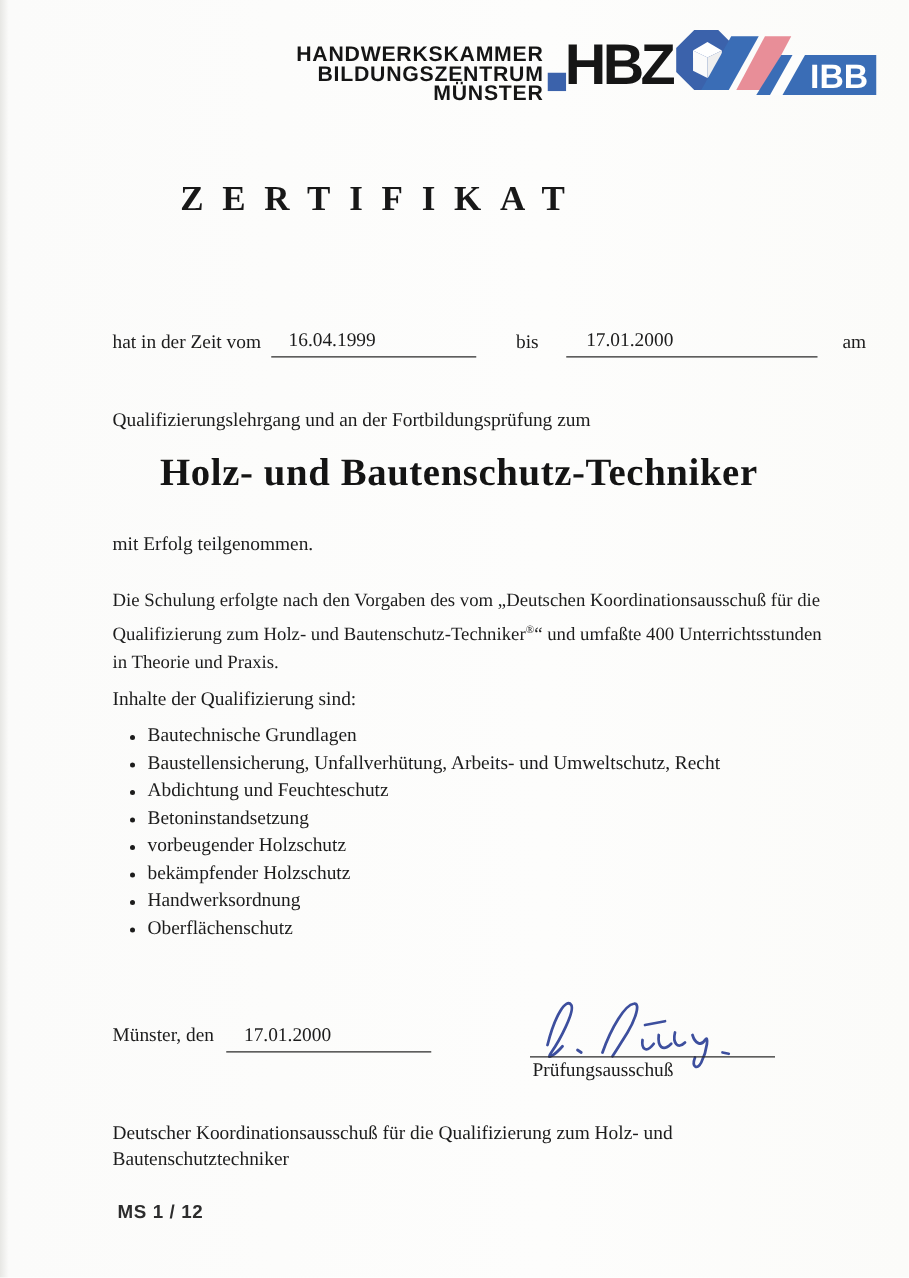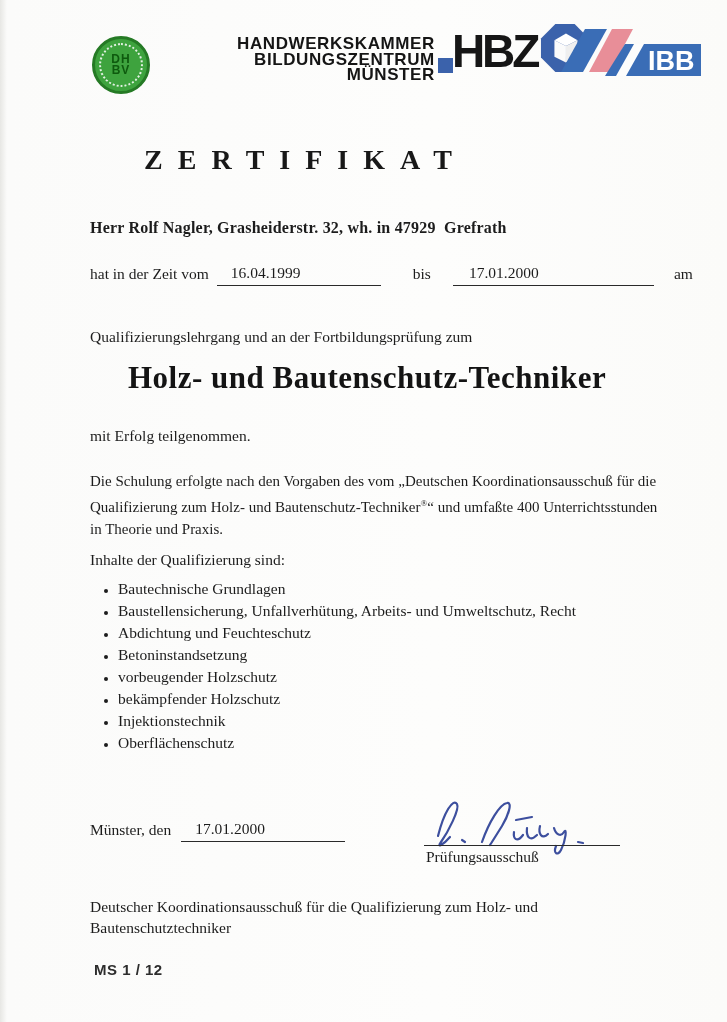--- a/index.html
+++ b/index.html
@@ -75,48 +75,41 @@
   .reg-sup{font-size:9px;vertical-align:super}
 
   .contents-h{position:absolute;left:90px;top:551px;font-size:15.5px}
   .contents{position:absolute;left:90px;top:580px;font-size:15.5px}
   .contents ul{margin:0;padding-left:28px}
   .contents li{margin-bottom:4px}
   .contents li::marker{font-size:12px}
 
   .exam{position:absolute;left:90px;top:753px;width:620px;font-size:15px;line-height:22px}
 
-  .place{position:absolute;left:90px;top:820px;display:flex;align-items:center;font-size:15.5px}
+  .place{position:absolute;left:90px;top:820px;display:flex;align-items:flex-start;font-size:15.5px}
   .place-cell{width:150px;border-bottom:1.5px solid #2a2a2a;margin-left:10px;padding:0 0 3px 14px}
   .place-label{padding-bottom:3px}
 
   .sigblock{position:absolute;left:424px;top:788px;width:196px;height:80px}
   .sig-svg{position:absolute;left:2px;top:0}
   .sig-line{position:absolute;left:0;top:57px;width:196px;border-top:1.5px solid #2a2a2a}
   .sig-label{position:absolute;left:2px;top:60px;font-size:15.5px}
 
   .issuer{position:absolute;left:90px;top:896px;width:470px;font-size:15.5px;line-height:21px}
   .footer-code{
     position:absolute;left:94px;top:961px;
     font-family:"Liberation Sans",sans-serif;font-weight:600;font-size:15px;color:#2d2d2d;letter-spacing:.5px;
   }
 </style>
 </head>
 <body>
 
 <div class="page">
 
   <div class="dhbv">
-    <div class="dhbv-seal">
-      <div class="dhbv-seal-ring"></div>
-      <div class="dhbv-seal-txt">
-        <span>DH</span>
-        <span>BV</span>
-      </div>
-    </div>
   </div>
 
   <div class="hbz">
     <div class="hbz-org">
       <div>HANDWERKSKAMMER</div>
       <div>BILDUNGSZENTRUM</div>
       <div>MÜNSTER</div>
     </div>
     <div class="hbz-mark">
       <svg class="hbz-sq" width="15" height="15">
@@ -137,21 +130,20 @@
       <polygon points="8,54 32,11 54,11 30,54" fill="#3a6db6"></polygon>
       <polygon points="36,54 59,11 80,11 57,54" fill="#e88e98"></polygon>
       <polygon points="72,26 148,26 148,58 52,58" fill="#3a6db6"></polygon>
       <polygon points="81,26 91,26 73,58 63,58" fill="#fdfdfc"></polygon>
       <text x="95" y="52" font-family="Liberation Sans, sans-serif" font-weight="bold" font-size="27" fill="#ffffff">IBB</text>
     </svg>
   </div>
 
   <div class="title">ZERTIFIKAT</div>
 
-  <div class="recipient">Herr Rolf Nagler, Grasheiderstr. 32, wh. in 47929  Grefrath</div>
 
   <div class="period">
     <span class="p-label">hat in der Zeit vom</span>
     <span class="p-cell1">16.04.1999</span>
     <span class="p-bis">bis</span>
     <span class="p-cell2">17.01.2000</span>
     <span class="p-am">am</span>
   </div>
 
   <div class="course-intro">Qualifizierungslehrgang und an der Fortbildungsprüfung zum</div>
@@ -162,21 +154,21 @@
 
   <div class="contents-h">Inhalte der Qualifizierung sind:</div>
   <div class="contents">
     <ul>
       <li>Bautechnische Grundlagen</li>
       <li>Baustellensicherung, Unfallverhütung, Arbeits- und Umweltschutz, Recht</li>
       <li>Abdichtung und Feuchteschutz</li>
       <li>Betoninstandsetzung</li>
       <li>vorbeugender Holzschutz</li>
       <li>bekämpfender Holzschutz</li>
-      <li>Injektionstechnik</li>
+      <li>Handwerksordnung</li>
       <li>Oberflächenschutz</li>
     </ul>
   </div>
 
 
   <div class="place">
     <span class="place-label">Münster, den</span>
     <span class="place-cell">17.01.2000</span>
   </div>
 

